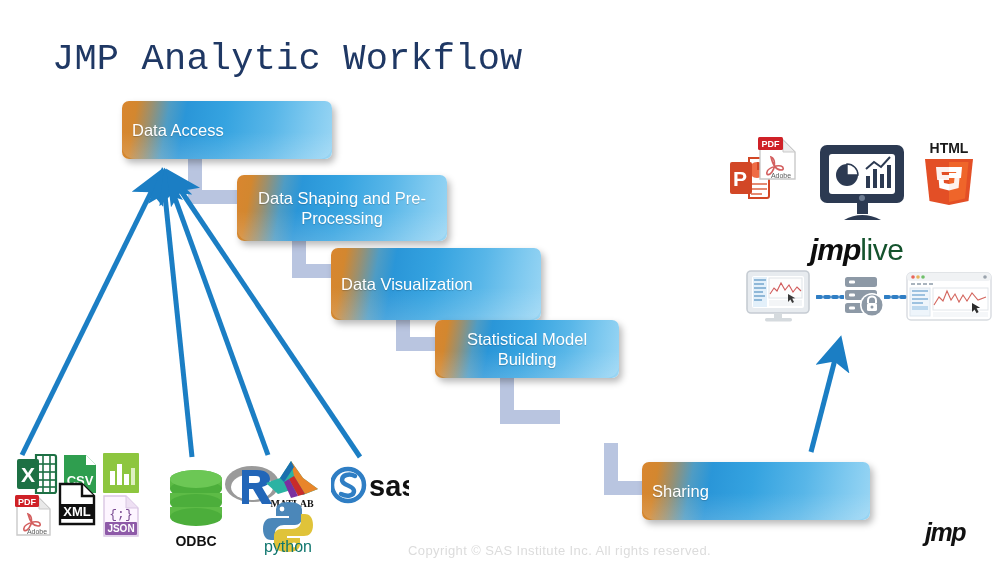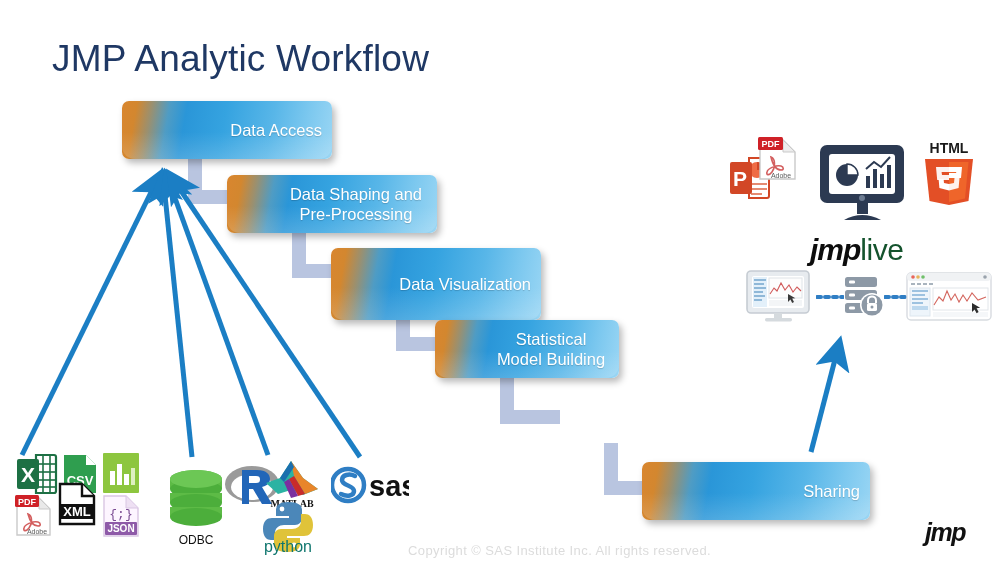--- a/index.html
+++ b/index.html
@@ -7,32 +7,32 @@
     width:999px; height:562px; background:#ffffff; overflow:hidden;
     font-family:"Liberation Sans", sans-serif; position:relative;
   }
   #stage { position:absolute; inset:0; }
 
   
   .title {
     position:absolute; left:52px; top:38px;
     font-size:37px; font-weight:400; color:#1f3864; letter-spacing:0.2px;
     white-space:nowrap;
+    font-family:Liberation Mono, monospace;
   }
 
   
   .card {
     position:absolute; border-radius:7px;
     background:linear-gradient(100deg,
         #d9862f 0%, #d3872f 7%, #9a9070 14%, #4f9cc4 22%,
         #2a96d8 30%, #35a3e0 48%, #58b6e8 70%, #7cc8ef 86%, #9ad6f4 100%);
     box-shadow:3px 4px 7px rgba(0,0,0,0.28);
-    display:flex; align-items:center; justify-content:flex-end;
+    display:flex; align-items:center; justify-content:flex-start;
     overflow:hidden;
-    padding-left:48px;
   }
   .card::after{
     content:""; position:absolute; left:0; right:0; bottom:0; height:46%;
     background:linear-gradient(to bottom, rgba(255,255,255,0) 0%, rgba(255,255,255,0.16) 100%);
     border-radius:0 0 13px 13px; pointer-events:none;
   }
   .card .label {
     position:relative; z-index:2;
     color:#ffffff; font-size:16.5px; font-weight:400; line-height:1.22;
     text-align:center; text-shadow:0 1px 1px rgba(0,0,0,0.18);
@@ -42,21 +42,21 @@
   
   .elbow { position:absolute; }
   .elbow .v, .elbow .h { position:absolute; background:#b9c5e0; }
 
   
   #arrows { position:absolute; inset:0; pointer-events:none; }
 
   
   .icon-abs { position:absolute; }
   .icon-cap {
-    position:absolute; font-size:12px; font-weight:normal; color:#111;
+    position:absolute; font-size:14px; font-weight:bold; color:#111;
     text-align:center; white-space:nowrap;
   }
 
   
   .copyright {
     position:absolute; left:408px; top:543px;
     font-size:13px; color:#dcdcdc; letter-spacing:0.4px; white-space:nowrap;
   }
 
   
@@ -95,21 +95,21 @@
   </div>
   <div class="elbow" style="left:604px;top:443px;width:60px;height:52px;">
     <div class="v" style="left:0;top:0;width:14px;height:52px;"></div>
     <div class="h" style="left:0;top:38px;width:60px;height:14px;"></div>
   </div>
 
   <div class="card" style="left:122px;top:101px;width:210px;height:58px;">
     <span class="label">Data Access</span>
   </div>
 
-  <div class="card" style="left:227px;top:175px;width:210px;height:58px;">
+  <div class="card" style="left:237px;top:175px;width:210px;height:66px;">
     <span class="label">Data Shaping and Pre-Processing</span>
   </div>
 
   <div class="card" style="left:331px;top:248px;width:210px;height:72px;">
     <span class="label">Data Visualization</span>
   </div>
 
   <div class="card" style="left:435px;top:320px;width:184px;height:58px;">
     <span class="label">Statistical Model Building</span>
   </div>

